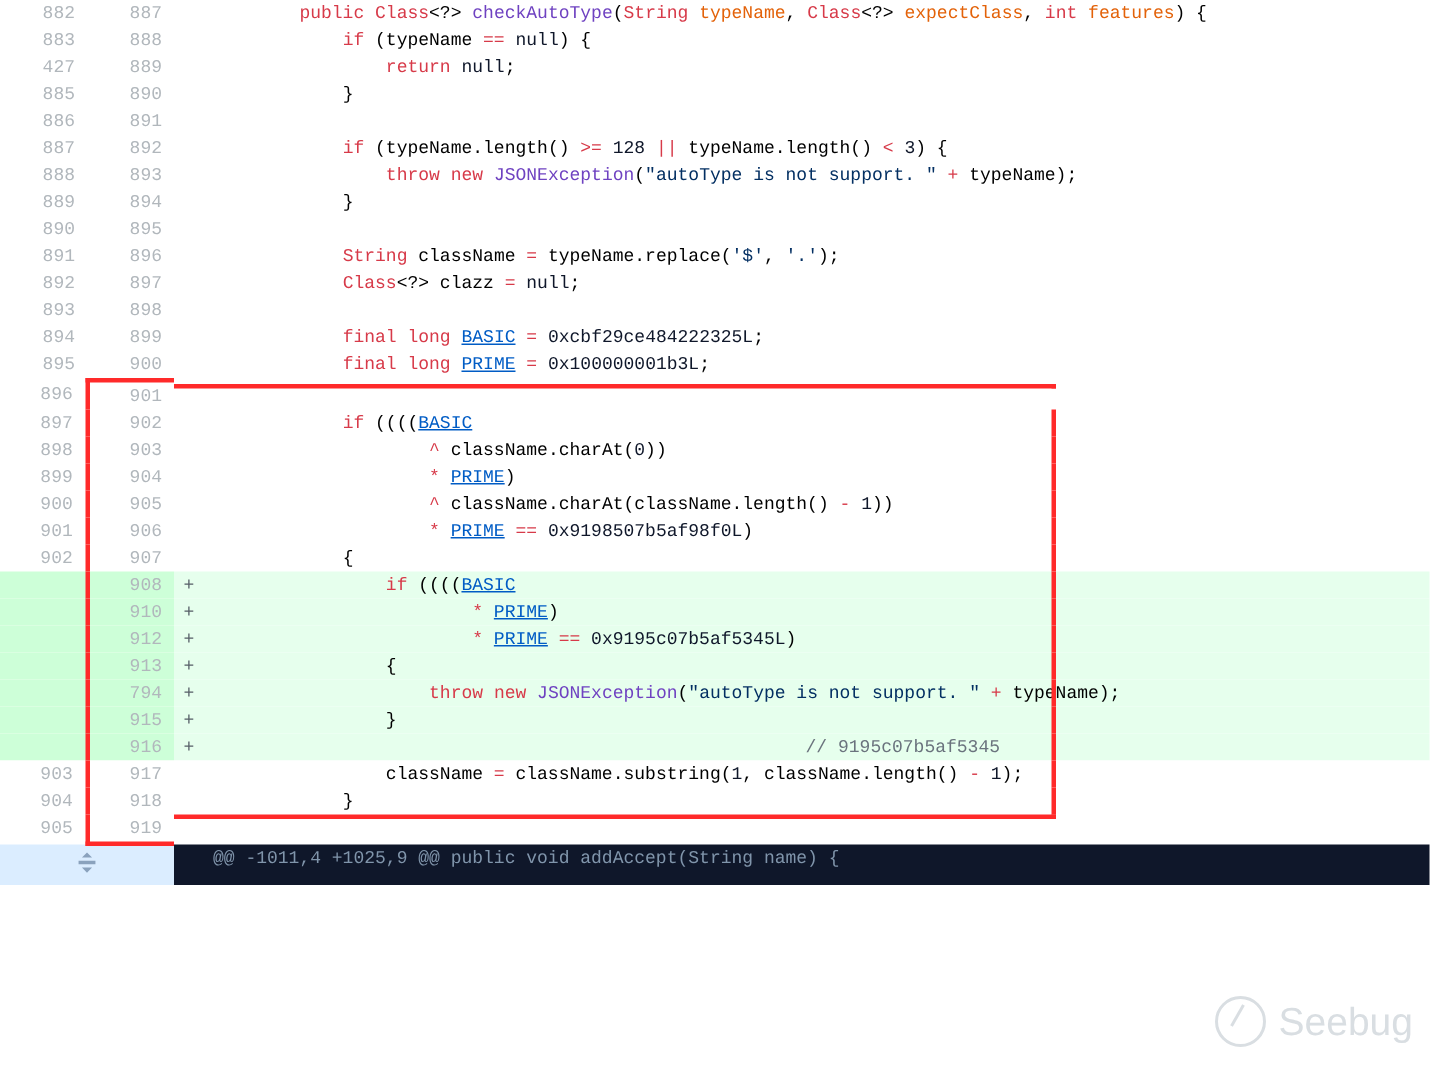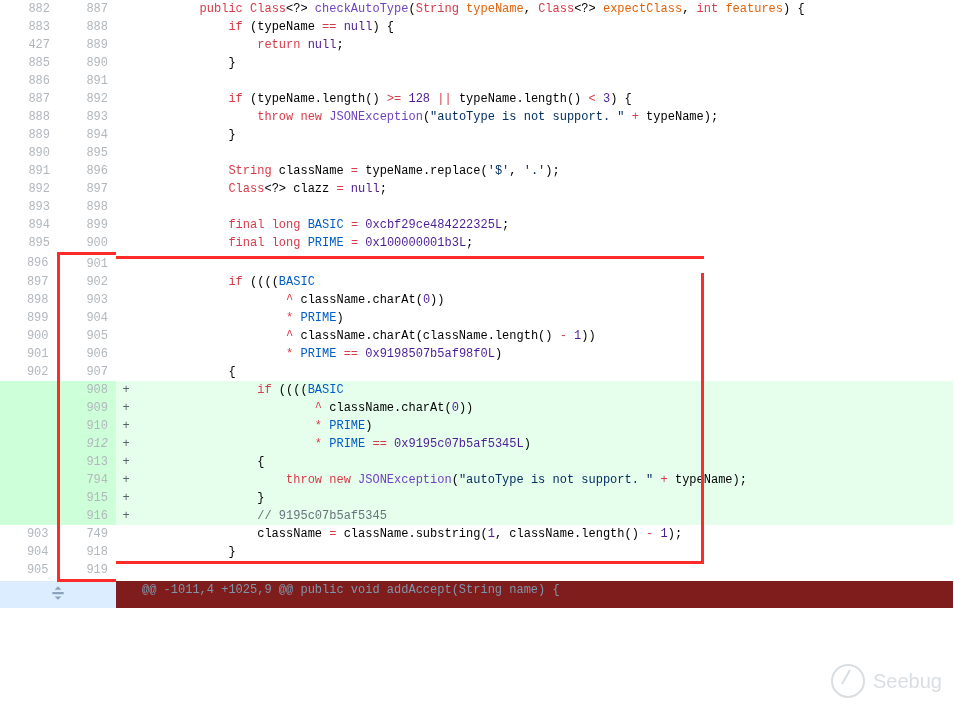--- a/index.html
+++ b/index.html
@@ -33,37 +33,37 @@
 }
 .code-col {
   padding: 2px 6px;
   vertical-align: top;
   white-space: pre;
 }
 tr.context .code-col, tr.context .marker-col { background: #fff; }
 tr.addition .code-col, tr.addition .marker-col { background: #e6ffed; }
 tr.addition .num-col { background: #cdffd8; }
 tr.hunk .num-col { background: #dbedff; color: #a9b7c6; }
-tr.hunk .code-col, tr.hunk .marker-col { background: #7f1d1d; color: #8095ab; }
+tr.hunk .code-col, tr.hunk .marker-col { background: #0f172a; color: #8095ab; }
 
 .kw-mod { color: #d73a49; }    
 .kw-type { color: #d73a49; }   
 .fn { color: #6f42c1; }        
 .param { color: #e36209; }     
-.num { color: #4c1d95; }       
+.num { color: #0f172a; }       
 .str { color: #032f62; }       
 .comment { color: #6a737d; }
-.const { color: #005cc5; }
+.const { color: #005cc5; text-decoration: underline; }
 
 .seebug-watermark {
   position: fixed;
   right: 12px;
   bottom: 22px;
   font-family: Arial, sans-serif;
-  font-size: 20px;
+  font-size: 26px;
   color: #d9dee2;
   display: flex;
   align-items: center;
   gap: 8px;
   pointer-events: none;
 }
 .seebug-watermark .logo {
   width: 30px; height: 30px;
   border: 2px solid #d9dee2;
   border-radius: 50%;
@@ -217,33 +217,27 @@
         <td class="code-col"><div style="position: relative;"><span>            <span>{</span></span><div style="position: absolute; pointer-events: none; inset: -2px calc(100% - 562px) -2px -26px; border-right: 3px solid rgb(255, 42, 42);"></div></div></td>
       </tr>
       <tr class="addition">
         <td class="num-col"></td>
         <td class="num-col" style="border-left: 3px solid rgb(255, 42, 42);">908</td>
         <td class="marker-col">+</td>
         <td class="code-col"><div style="position: relative;"><span>                <span class="kw-mod">if</span><span> ((((</span><span class="const">BASIC</span></span><div style="position: absolute; pointer-events: none; inset: -2px calc(100% - 562px) -2px -26px; border-right: 3px solid rgb(255, 42, 42);"></div></div></td>
       </tr>
       <tr class="addition">
         <td class="num-col"></td>
-        <td class="num-col" style="border-left: 3px solid rgb(255, 42, 42);">909</td>
-        <td class="marker-col">+</td>
-        <td class="code-col"><div style="position: relative;"><span>                        <span class="kw-mod">^</span><span> className</span><span>.</span><span>charAt(</span><span class="num">0</span><span>))</span></span><div style="position: absolute; pointer-events: none; inset: -2px calc(100% - 562px) -2px -26px; border-right: 3px solid rgb(255, 42, 42);"></div></div></td>
-      </tr>
-      <tr class="addition">
-        <td class="num-col"></td>
         <td class="num-col" style="border-left: 3px solid rgb(255, 42, 42);">910</td>
         <td class="marker-col">+</td>
         <td class="code-col"><div style="position: relative;"><span>                        <span class="kw-mod">*</span><span> </span><span class="const">PRIME</span><span>)</span></span><div style="position: absolute; pointer-events: none; inset: -2px calc(100% - 562px) -2px -26px; border-right: 3px solid rgb(255, 42, 42);"></div></div></td>
       </tr>
       <tr class="addition">
         <td class="num-col"></td>
-        <td class="num-col" style="border-left: 3px solid rgb(255, 42, 42); font-style: italic;">912</td>
+        <td class="num-col" style="border-left: 3px solid rgb(255, 42, 42);">912</td>
         <td class="marker-col">+</td>
         <td class="code-col"><div style="position: relative;"><span>                        <span class="kw-mod">*</span><span> </span><span class="const">PRIME</span><span> </span><span class="kw-mod">==</span><span> </span><span class="num">0x9195c07b5af5345L</span><span>)</span></span><div style="position: absolute; pointer-events: none; inset: -2px calc(100% - 562px) -2px -26px; border-right: 3px solid rgb(255, 42, 42);"></div></div></td>
       </tr>
       <tr class="addition">
         <td class="num-col"></td>
         <td class="num-col" style="border-left: 3px solid rgb(255, 42, 42);">913</td>
         <td class="marker-col">+</td>
         <td class="code-col"><div style="position: relative;"><span>                <span>{</span></span><div style="position: absolute; pointer-events: none; inset: -2px calc(100% - 562px) -2px -26px; border-right: 3px solid rgb(255, 42, 42);"></div></div></td>
       </tr>
       <tr class="addition">
@@ -255,25 +249,25 @@
       <tr class="addition">
         <td class="num-col"></td>
         <td class="num-col" style="border-left: 3px solid rgb(255, 42, 42);">915</td>
         <td class="marker-col">+</td>
         <td class="code-col"><div style="position: relative;"><span>                <span>}</span></span><div style="position: absolute; pointer-events: none; inset: -2px calc(100% - 562px) -2px -26px; border-right: 3px solid rgb(255, 42, 42);"></div></div></td>
       </tr>
       <tr class="addition">
         <td class="num-col"></td>
         <td class="num-col" style="border-left: 3px solid rgb(255, 42, 42); margin-top: 11px;">916</td>
         <td class="marker-col">+</td>
-        <td class="code-col"><div style="position: relative;"><span>                <span class="comment">// 9195c07b5af5345</span></span><div style="position: absolute; pointer-events: none; inset: -2px calc(100% - 562px) -2px -26px; border-right: 3px solid rgb(255, 42, 42);"></div></div></td>
+        <td class="code-col"><div style="position: relative; text-align: center;"><span>                <span class="comment">// 9195c07b5af5345</span></span><div style="position: absolute; pointer-events: none; inset: -2px calc(100% - 562px) -2px -26px; border-right: 3px solid rgb(255, 42, 42);"></div></div></td>
       </tr>
       <tr class="context">
         <td class="num-col">903</td>
-        <td class="num-col" style="border-left: 3px solid rgb(255, 42, 42);">749</td>
+        <td class="num-col" style="border-left: 3px solid rgb(255, 42, 42);">917</td>
         <td class="marker-col"></td>
         <td class="code-col"><div style="position: relative;"><span>                <span>className </span><span class="kw-mod">=</span><span> className</span><span>.</span><span>substring(</span><span class="num">1</span><span>, className</span><span>.</span><span>length() </span><span class="kw-mod">-</span><span> </span><span class="num">1</span><span>);</span></span><div style="position: absolute; pointer-events: none; inset: -2px calc(100% - 562px) -2px -26px; border-right: 3px solid rgb(255, 42, 42);"></div></div></td>
       </tr>
       <tr class="context">
         <td class="num-col">904</td>
         <td class="num-col" style="border-left: 3px solid rgb(255, 42, 42);">918</td>
         <td class="marker-col"></td>
         <td class="code-col"><div style="position: relative;"><span>            <span>}</span></span><div style="position: absolute; pointer-events: none; inset: -2px calc(100% - 562px) -2px -26px; border-right: 3px solid rgb(255, 42, 42);"></div></div></td>
       </tr>
       <tr class="context">

